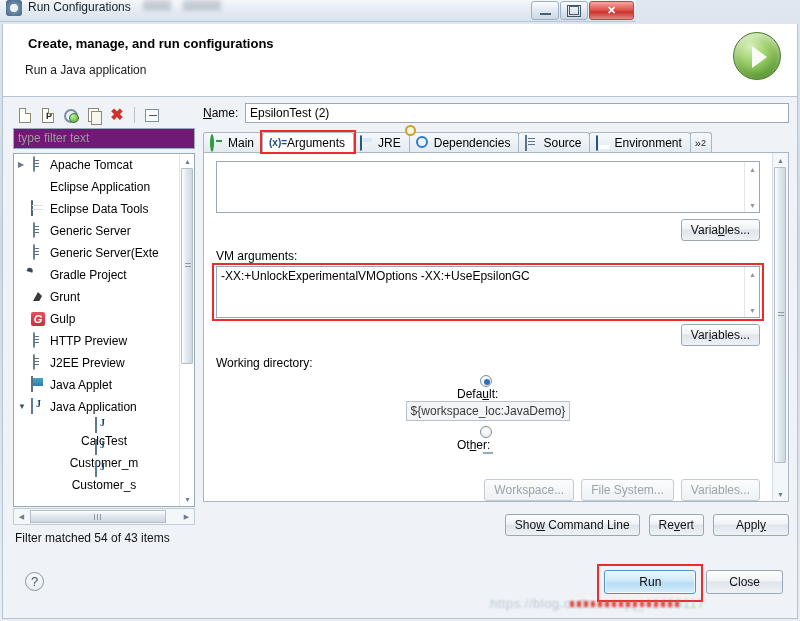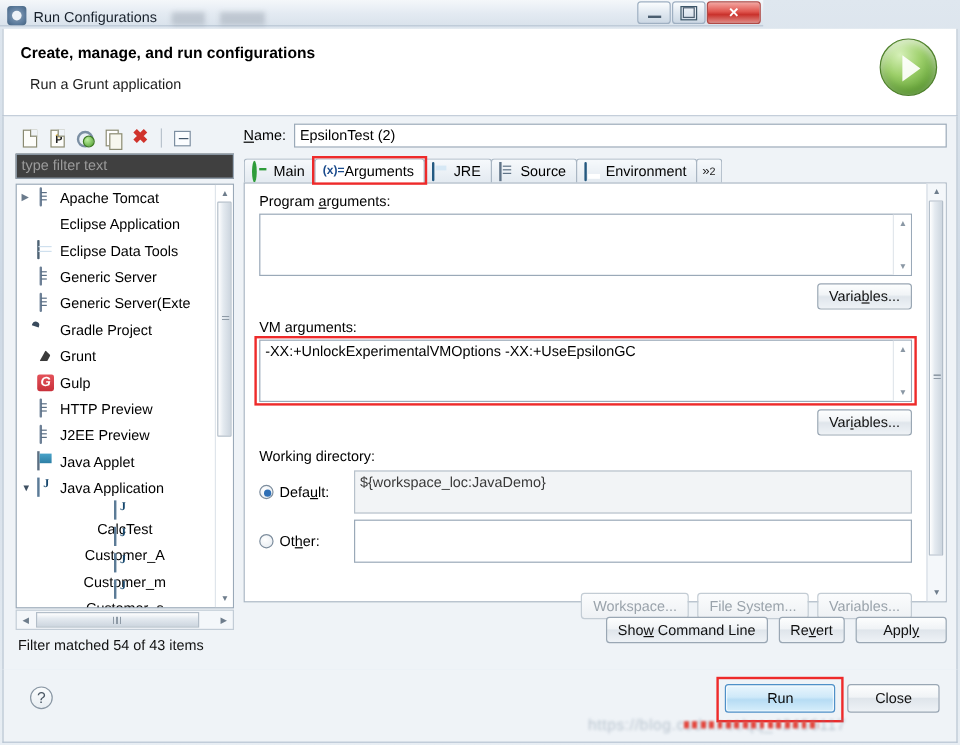--- a/index.html
+++ b/index.html
@@ -15,21 +15,21 @@
     position: relative;
     width: 800px; height: 621px;
     background: linear-gradient(180deg,#dfe7ef 0%, #cdd8e4 40%, #e8eef4 100%);
   }
 
   
   .titlebar {
     position: absolute; left: 0; top: 0; width: 636px; height: 22px;
     background: linear-gradient(180deg,#f4f7fa 0%, #e3eaf2 55%, #dae3ec 100%);
     border-bottom: 1px solid #b9c6d4;
-    display: flex; align-items: flex-end;
+    display: flex; align-items: flex-start;
   }
   .title-icon {
     width: 16px; height: 16px; margin-left: 6px; margin-right: 6px;
     border-radius: 3px;
     background: radial-gradient(circle at 50% 50%, #8fa5bb 0%, #5e7d9e 60%, #44627f 100%);
     position: relative; flex: none;
   }
   .title-icon::after {
     content: ""; position: absolute; left: 4px; top: 4px; width: 8px; height: 8px;
     border-radius: 50%; background: #eef3f8;
@@ -59,21 +59,21 @@
   .winbtn .min-bar { width: 11px; height: 2px; background: #4b5e70; margin-top: 6px; }
   .winbtn .max-sq { width: 10px; height: 9px; border: 1px solid #4b5e70; }
   .winbtn .max-sq2 { width: 14px; height: 12px; border: 1px solid #3d5668; display:flex; align-items:center; justify-content:center;}
 
   
   .header {
     position: absolute; left: 2px; top: 24px; width: 796px; height: 73px;
     background: #ffffff; border: 1px solid #b6c3d1; border-top: none;
   }
   .header-title {
-    position: absolute; left: 14px; top: 12px;
+    position: absolute; left: 25px; top: 12px;
     font-size: 13px; font-weight: bold; color: #000000;
   }
   .header-sub {
     position: absolute; left: 22px; top: 39px;
     font-size: 12px; color: #1b1b1b;
   }
   .header-run-icon {
     position: absolute; right: 16px; top: 8px; width: 48px; height: 48px;
     border-radius: 50%;
     background: radial-gradient(circle at 35% 28%, #d6f0b9 0%, #9ed06b 38%, #6aa83d 72%, #4e8c2c 100%);
@@ -134,21 +134,21 @@
   .ic-x { color:#d0332c; font-size:16px; font-weight:bold; line-height:16px; }
   .tsep { width:1px; height:16px; background:#b9c3cd; margin:0 4px; }
   .ic-collapse {
     width:14px; height:13px; border:1px solid #7d8fa1; background:#fbfdff; position:relative;
   }
   .ic-collapse::after {
     content:""; position:absolute; left:3px; top:5px; width:8px; height:1px; background:#42566a;
   }
 
   .filter-input {
-    width: 182px; height: 21px; border: 1px solid #9aa9b8; background: #404040;
+    width: 182px; height: 21px; border: 1px solid #9aa9b8; background: #701a75;
     padding: 0 4px; font-size: 12px; color: #9b9b9b; line-height: 19px;
   }
   .tree-box {
     margin-top: 4px; width: 182px; height: 354px; background: #ffffff;
     border: 1px solid #9aa9b8; position: relative; overflow: hidden;
   }
   .tree-list { position:absolute; left:0; top:0; width:166px; }
   .tnode {
     height: 22px; display: flex; align-items: center; padding-left: 4px;
     font-size: 12px; color: #000; white-space: nowrap;
@@ -379,21 +379,21 @@
   .btn {
     border:1px solid #9aa7b4; border-radius:3px;
     background: linear-gradient(180deg,#fdfefe 0%, #f0f3f6 45%, #dfe5eb 50%, #eef2f6 100%);
     font-size:12px; color:#111; padding: 3px 9px; white-space:nowrap;
   }
   .btn u { text-decoration: underline; }
   .btn.dim { color:#9aa3ab; border-color:#c3ccd4; background: linear-gradient(180deg,#fbfcfd,#eef1f4); }
 
   .hl-red { position:absolute; border:2px solid #ee2a2a; pointer-events:none; }
 
-  .wd-row { display:flex; align-items:center; margin-top: 5px; }
+  .wd-row { display:flex; align-items:center; margin-top: 5px; flex-direction: column; }
   .radio {
     width:12px; height:12px; border-radius:50%; border:1px solid #7d8d9d;
     background: radial-gradient(circle at 40% 35%, #ffffff, #e4eaf0);
     margin-right:5px; flex:none; position:relative;
   }
   .radio.on::after {
     content:""; position:absolute; left:3px; top:3px; width:6px; height:6px;
     border-radius:50%; background:#2f6fb5;
   }
   .wd-lab { font-size:12px; color:#000; width:62px; }
@@ -470,21 +470,21 @@
           <div class="max-sq2">
             <div class="max-sq"></div>
           </div>
         </div>
       <div class="winbtn close">✕</div>
     </div>
   </div>
 
   <div class="header">
     <div class="header-title">Create, manage, and run configurations</div>
-    <div class="header-sub">Run a Grunt application</div>
+    <div class="header-sub">Run a Java application</div>
     <div class="header-run-icon"></div>
   </div>
 
   <div class="body-area">
 
     <div class="left-panel">
 
       <div class="tool-row">
         <div class="tbtn">
             <div class="ic-doc"></div>
@@ -572,24 +572,20 @@
             <span>Java Applet</span>
           </div>
           <div class="tnode">
             <span class="arrow-o">▼</span>
             <span class="tico"><span class="ico-javaapp"></span></span>
             <span>Java Application</span>
           </div>
           <div class="tnode child">
             <span class="tico"><span class="ico-javaapp"></span></span>
             <span>CalcTest</span>
-          </div>
-          <div class="tnode child">
-            <span class="tico"><span class="ico-javaapp"></span></span>
-            <span>Customer_A</span>
           </div>
           <div class="tnode child">
             <span class="tico"><span class="ico-javaapp"></span></span>
             <span>Customer_m</span>
           </div>
           <div class="tnode child">
             <span class="tico"><span class="ico-javaapp"></span></span>
             <span>Customer_s</span>
           </div>
           <div class="tnode child">
@@ -635,37 +631,40 @@
         <div class="tab active selected-hl">
           <span class="hl-box"></span>
           <span class="ti ti-args">(x)=</span>
           <span>Arguments</span>
         </div>
         <div class="tab">
           <span class="ti"><span class="ti-jre"></span></span>
           <span>JRE</span>
         </div>
         <div class="tab">
+          <span class="ti"><span class="ti-dep"></span></span>
+          <span>Dependencies</span>
+        </div>
+        <div class="tab">
           <span class="ti"><span class="ti-src2"></span></span>
           <span>Source</span>
         </div>
         <div class="tab">
           <span class="ti"><span class="ti-env"></span></span>
           <span>Environment</span>
         </div>
         <div class="tab-ovf">
           <span>»</span>
             <sub>2</sub>
         </div>
       </div>
 
       <div class="tab-content">
         <div class="tc-inner">
 
-          <div class="grp-label">Program <u>a</u>rguments:</div>
           <div class="textarea-wrap">
             <div class="ta-text"></div>
             <div class="ta-scroll">
               <div class="ta-arrow">▲</div>
               <div class="ta-arrow bot">▼</div>
             </div>
           </div>
           <div class="vars-row">
             <div class="btn">Varia<u>b</u>les...</div>
           </div>

